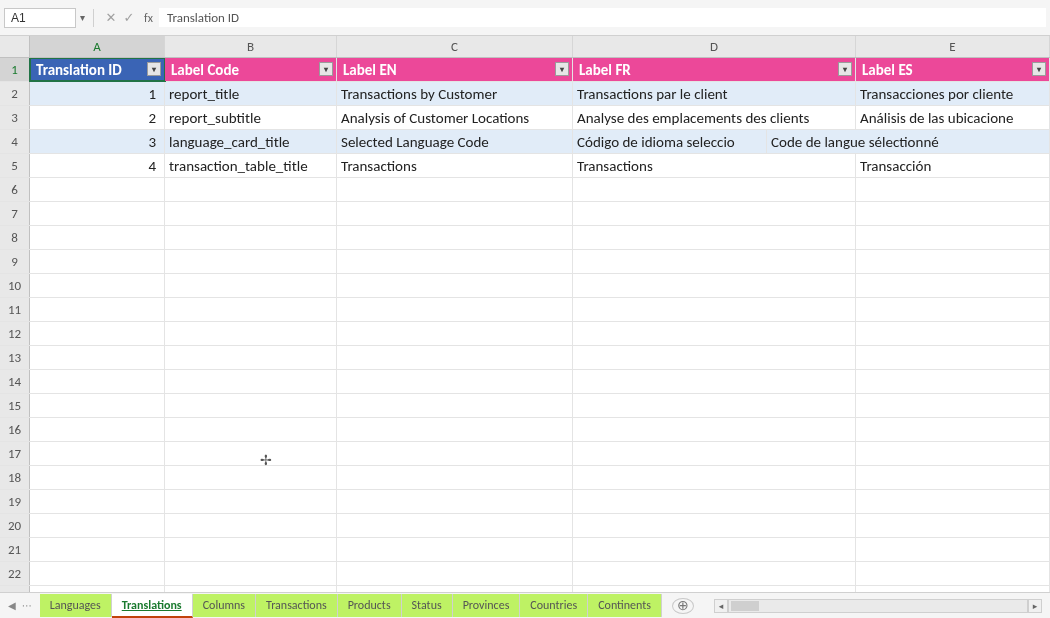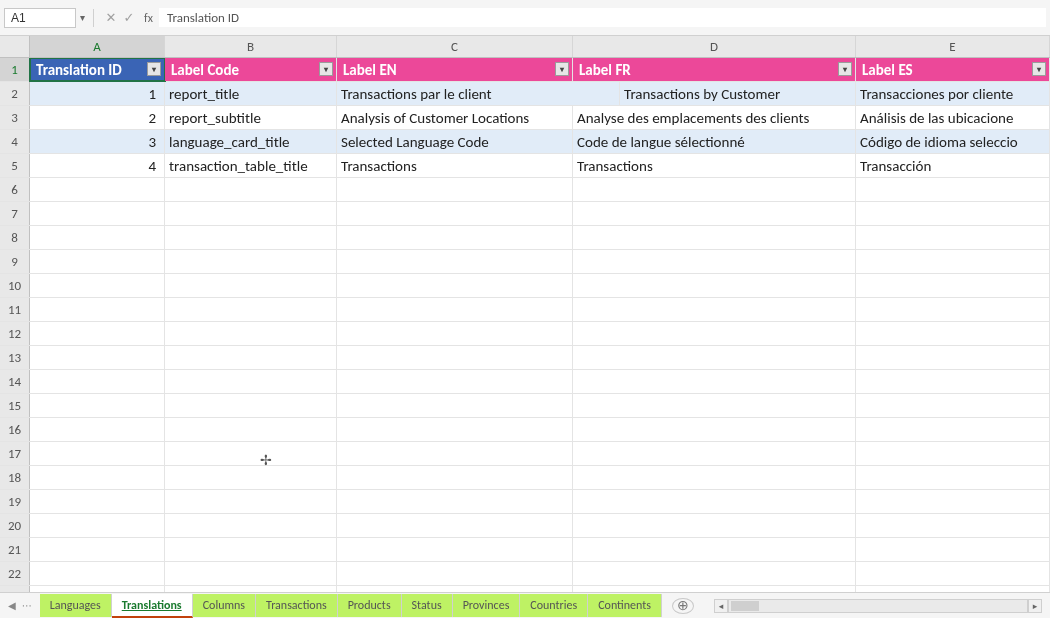--- a/index.html
+++ b/index.html
@@ -265,39 +265,39 @@
       <div class="cell colA selected"><span>Translation ID</span><span class="filter-arrow">▾</span></div>
       <div class="cell colB"><span>Label Code</span><span class="filter-arrow">▾</span></div>
       <div class="cell colC"><span>Label EN</span><span class="filter-arrow">▾</span></div>
       <div class="cell colD"><span>Label FR</span><span class="filter-arrow">▾</span></div>
       <div class="cell colE"><span>Label ES</span><span class="filter-arrow">▾</span></div>
     </div>
     <div class="row">
       <div class="row-h">2</div>
       <div class="cell colA banded num">1</div>
       <div class="cell colB banded">report_title</div>
+      <div class="cell colC banded">Transactions by Customer</div>
       <div class="cell colD banded">Transactions par le client</div>
-      <div class="cell colC banded">Transactions by Customer</div>
       <div class="cell colE banded">Transacciones por cliente</div>
     </div>
     <div class="row">
       <div class="row-h">3</div>
       <div class="cell colA num">2</div>
       <div class="cell colB">report_subtitle</div>
       <div class="cell colC">Analysis of Customer Locations</div>
       <div class="cell colD">Analyse des emplacements des clients</div>
       <div class="cell colE">Análisis de las ubicacione</div>
     </div>
     <div class="row">
       <div class="row-h">4</div>
       <div class="cell colA banded num">3</div>
       <div class="cell colB banded">language_card_title</div>
       <div class="cell colC banded">Selected Language Code</div>
+      <div class="cell colE banded">Código de idioma seleccio</div>
       <div class="cell colD banded">Code de langue sélectionné</div>
-      <div class="cell colE banded">Código de idioma seleccio</div>
     </div>
     <div class="row">
       <div class="row-h">5</div>
       <div class="cell colA num">4</div>
       <div class="cell colB">transaction_table_title</div>
       <div class="cell colC">Transactions</div>
       <div class="cell colD">Transactions</div>
       <div class="cell colE">Transacción</div>
     </div>
     <div class="row">

